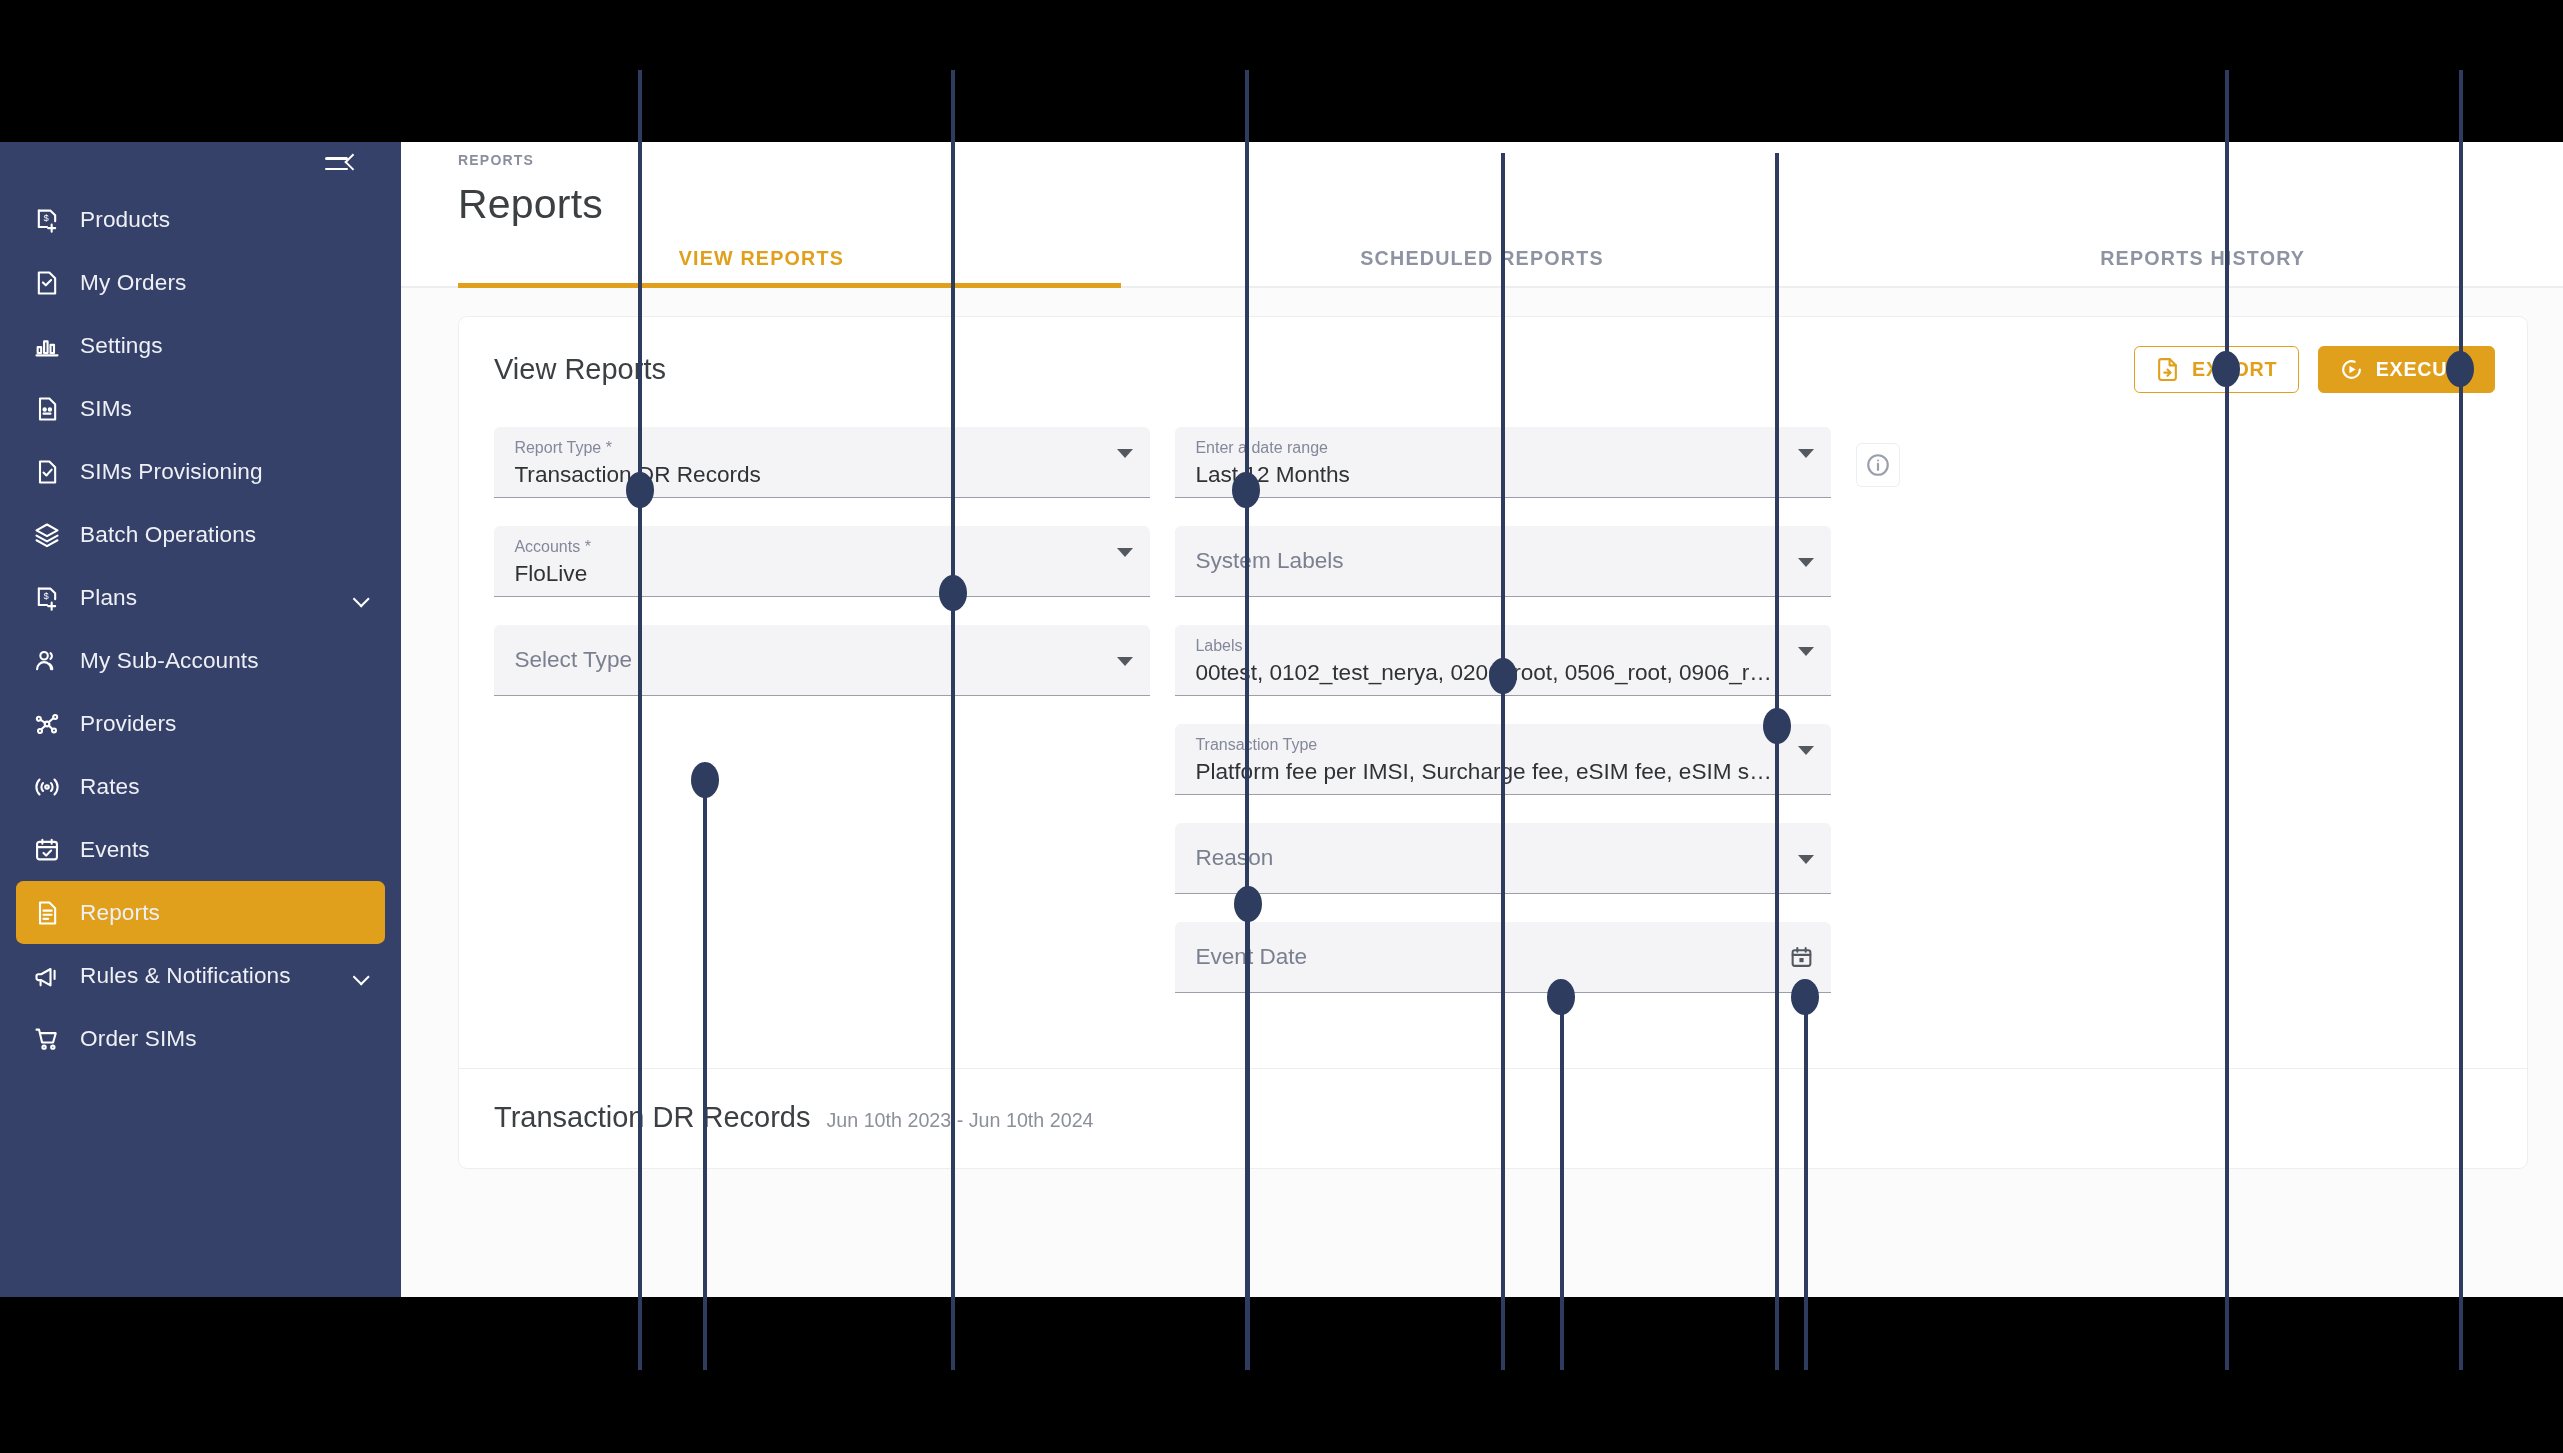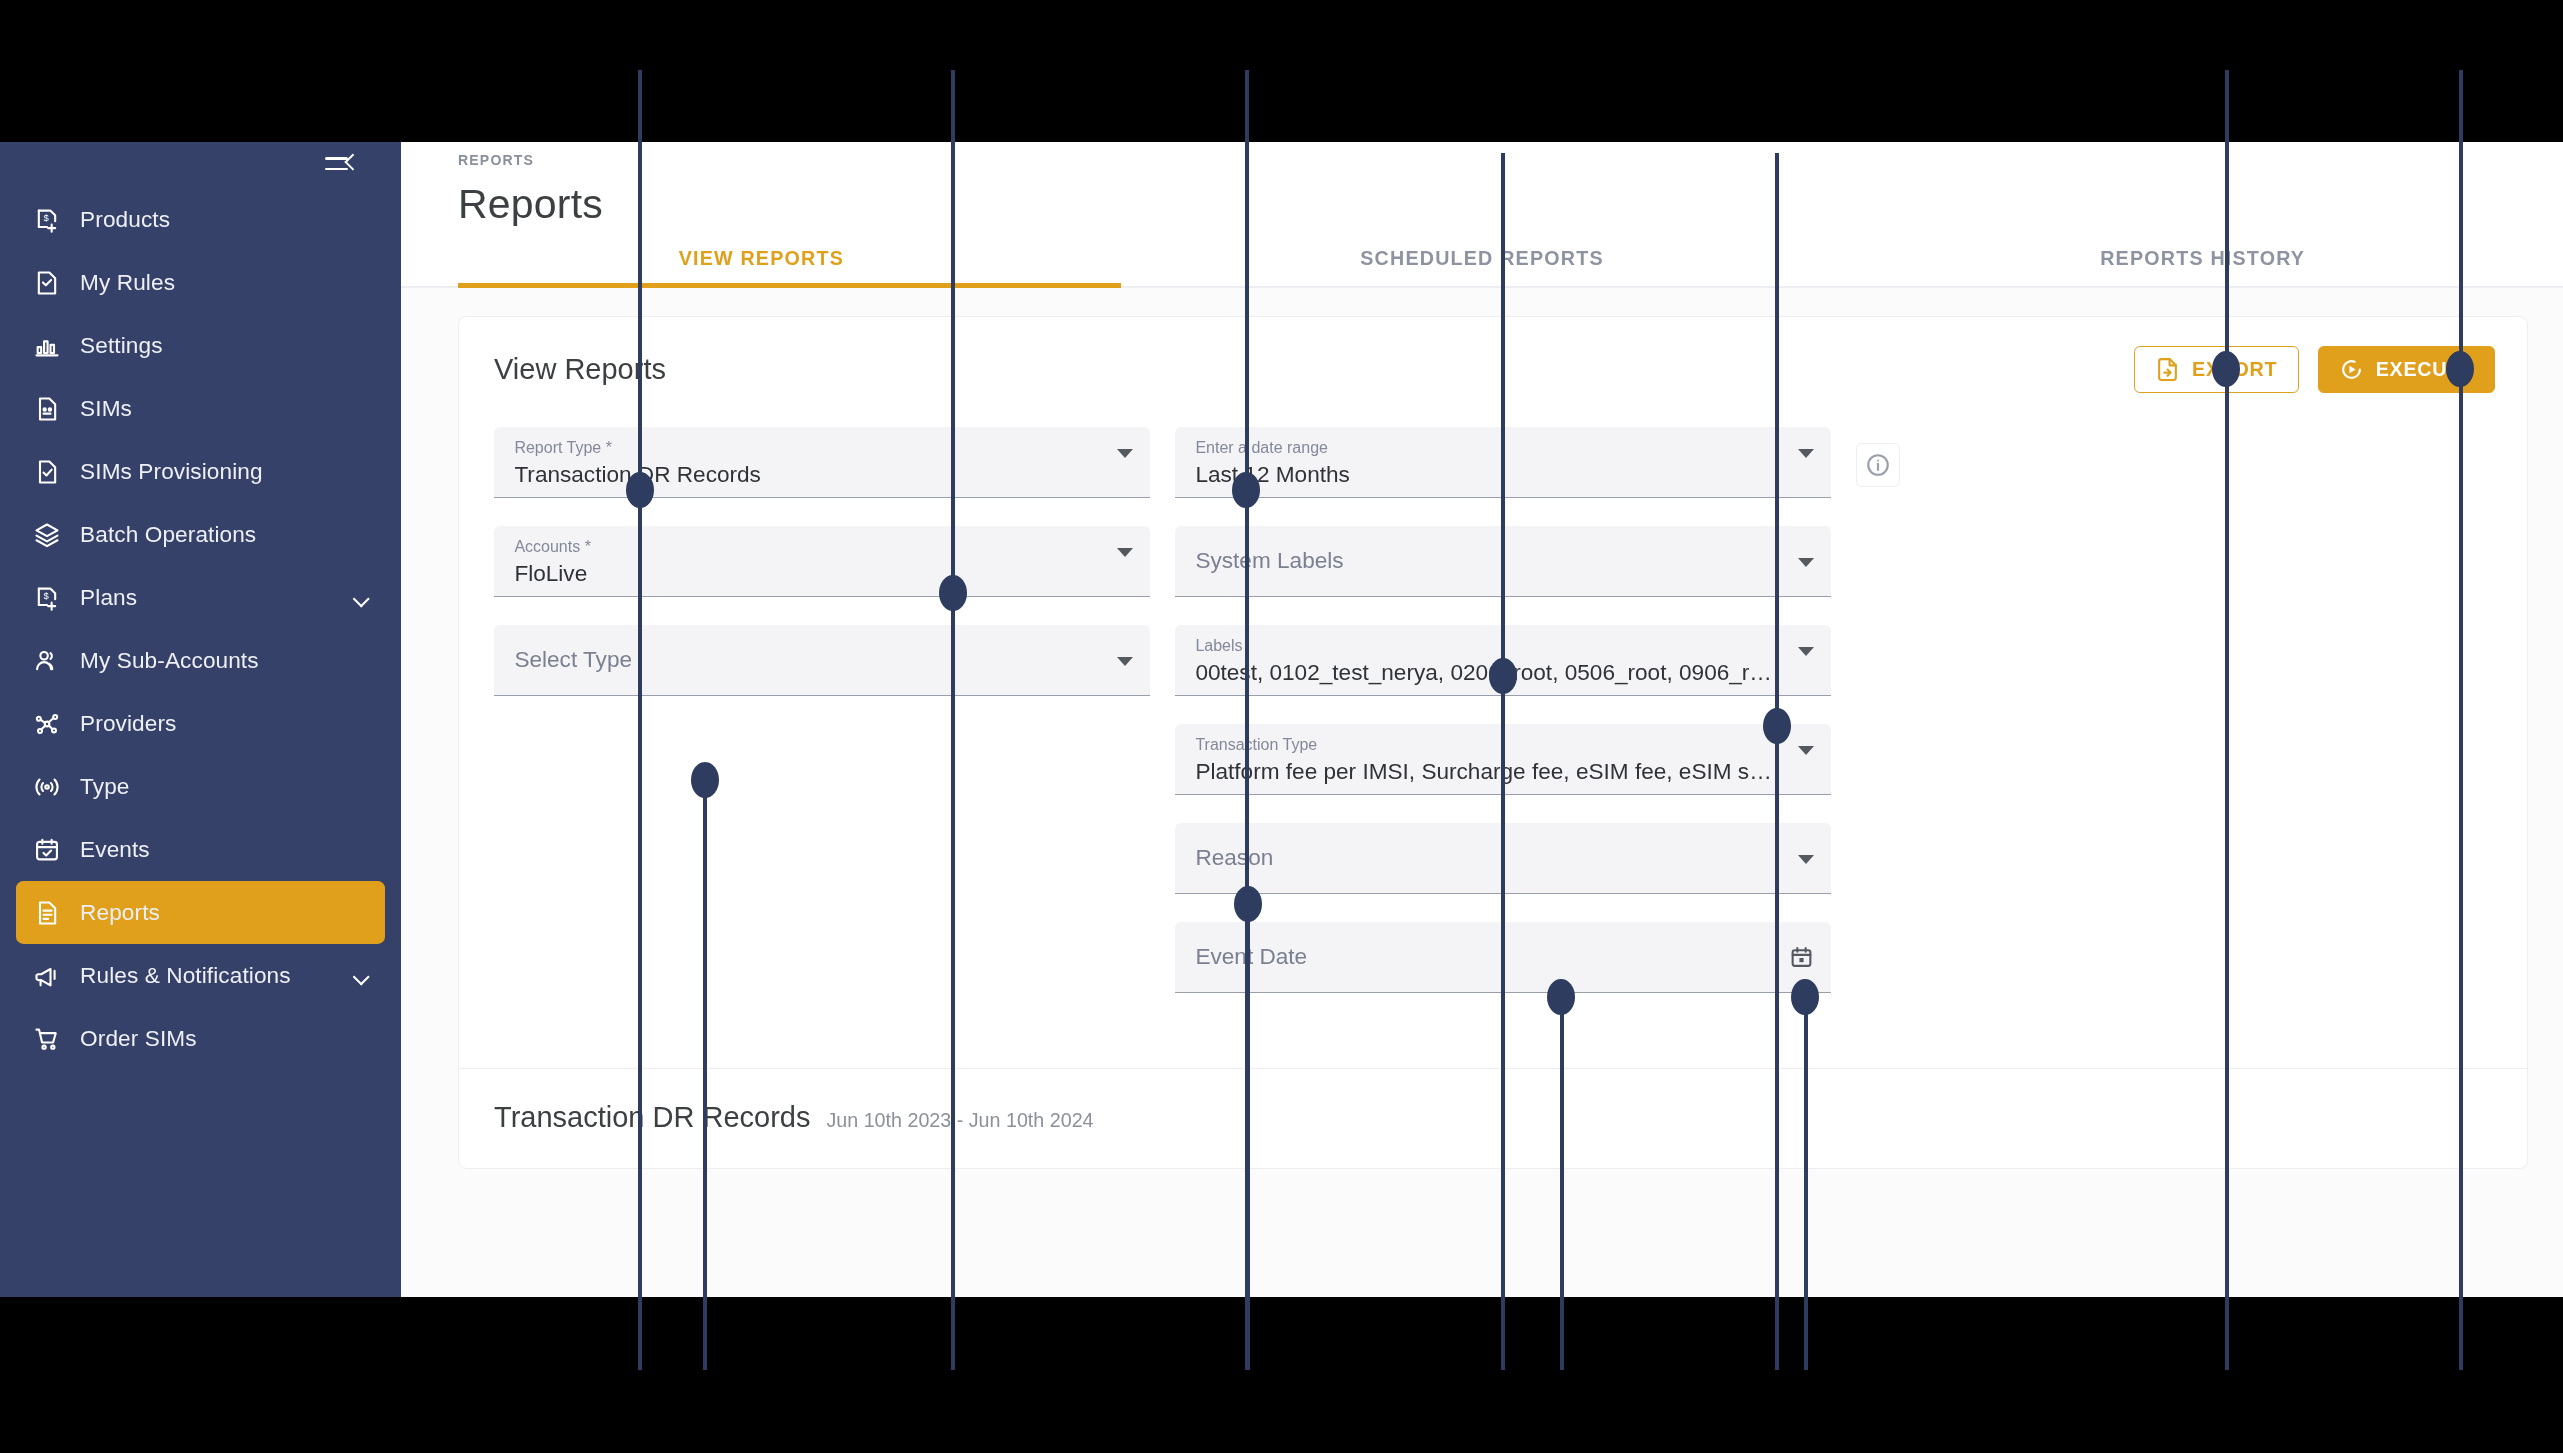--- a/index.html
+++ b/index.html
@@ -198,21 +198,21 @@
           </span>
           <span class="lbl">Products</span>
         </div>
         <div class="nav-item">
           <span class="ico">
             <svg viewBox="0 0 24 24" fill="none" stroke="#ffffff" stroke-width="1.8" stroke-linecap="round" stroke-linejoin="round">
               <path d="M5 3h9l5 5v13H5z"></path>
               <polyline points="8.5 11.5 11 14 15.5 9.5"></polyline>
             </svg>
           </span>
-          <span class="lbl">My Rules</span>
+          <span class="lbl">My Orders</span>
         </div>
         <div class="nav-item">
           <span class="ico">
             <svg viewBox="0 0 24 24" fill="none" stroke="#ffffff" stroke-width="1.8" stroke-linecap="round" stroke-linejoin="round">
               <path d="M3 20h18"></path>
               <rect x="4" y="13" width="3" height="5"></rect>
               <rect x="9.5" y="8" width="3" height="10"></rect>
               <rect x="15" y="11" width="3" height="7"></rect>
             </svg>
           </span>
@@ -288,21 +288,21 @@
         <div class="nav-item">
           <span class="ico">
             <svg viewBox="0 0 24 24" fill="none" stroke="#ffffff" stroke-width="1.8" stroke-linecap="round" stroke-linejoin="round">
               <circle cx="12" cy="12" r="1.5"></circle>
               <path d="M8.6 8.6a4.8 4.8 0 0 0 0 6.8"></path>
               <path d="M15.4 8.6a4.8 4.8 0 0 1 0 6.8"></path>
               <path d="M5.6 5.6a9 9 0 0 0 0 12.8"></path>
               <path d="M18.4 5.6a9 9 0 0 1 0 12.8"></path>
             </svg>
           </span>
-          <span class="lbl">Type</span>
+          <span class="lbl">Rates</span>
         </div>
         <div class="nav-item">
           <span class="ico">
             <svg viewBox="0 0 24 24" fill="none" stroke="#ffffff" stroke-width="1.8" stroke-linecap="round" stroke-linejoin="round">
               <rect x="3.5" y="5" width="17" height="15" rx="2"></rect>
               <path d="M3.5 9.5h17M8 3.2v3.4M16 3.2v3.4"></path>
               <polyline points="9 14.5 11.3 16.8 15.5 12.5"></polyline>
             </svg>
           </span>
           <span class="lbl">Events</span>

